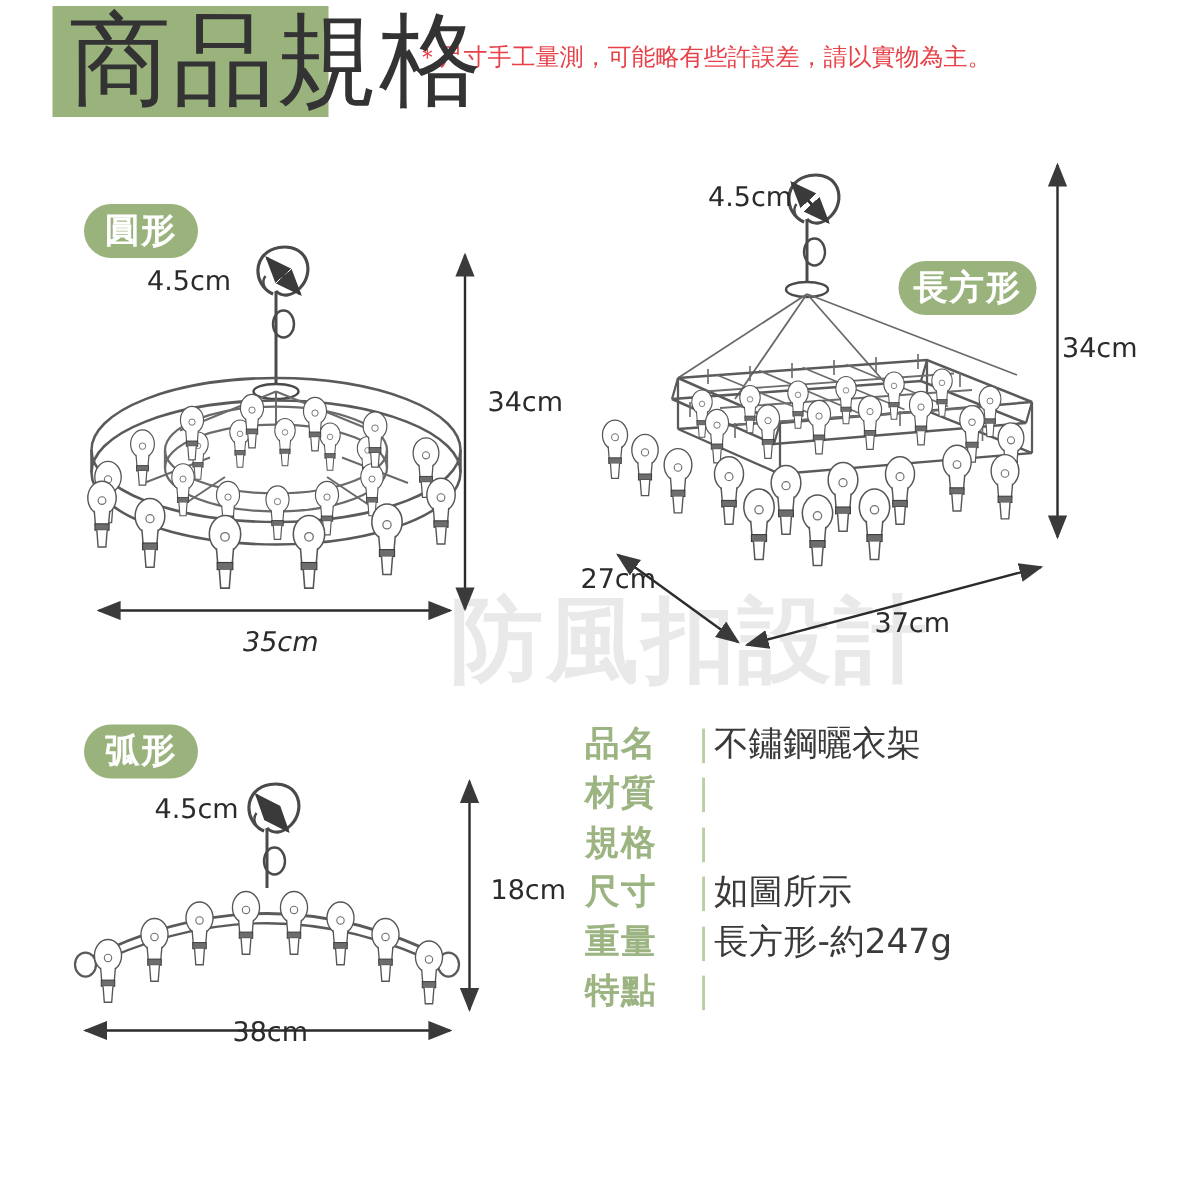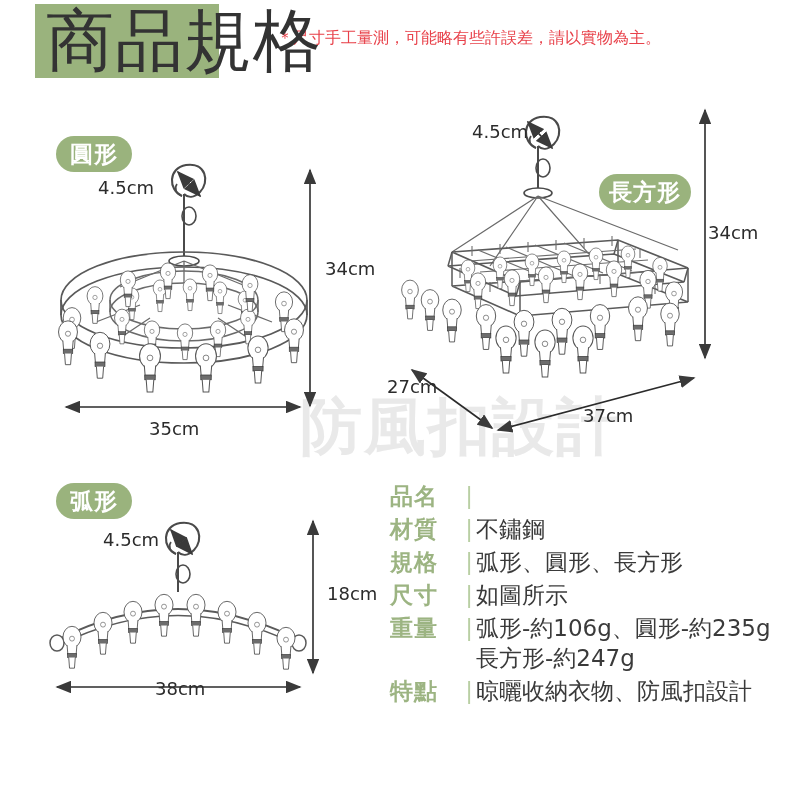--- a/index.html
+++ b/index.html
@@ -68,21 +68,21 @@
     font-size: 18px;
     color: #2b2b2b;
     white-space: nowrap;
     letter-spacing: 0px;
     z-index: 5;
   }
 
   
   #dim-circle-hook   { left: 98px;  top: 177px; }
   #dim-circle-h      { left: 325px; top: 258px; }
-  #dim-circle-w      { left: 149px; top: 418px; }
+  #dim-circle-w      { left: 162px; top: 418px; font-style: italic; }
   
   #dim-rect-hook     { left: 472px; top: 121px; }
   #dim-rect-h        { left: 708px; top: 222px; }
   #dim-rect-w        { left: 583px; top: 405px; text-align: center; }
   #dim-rect-d        { left: 387px; top: 376px; }
   
   #dim-arc-hook      { left: 103px; top: 529px; }
   #dim-arc-h         { left: 327px; top: 583px; text-align: right; }
   #dim-arc-w         { left: 155px; top: 678px; }
 
@@ -108,21 +108,21 @@
 
   
   #spec-table {
     position: absolute;
     left: 390px; top: 481px;
     width: 400px;
     z-index: 5;
   }
   .spec-row {
     display: flex;
-    align-items: flex-start;
+    align-items: flex-end;
     margin-bottom: 3px;
   }
   .spec-label {
     width: 72px;
     flex: 0 0 72px;
     font-size: 23px;
     font-weight: bold;
     color: #9cb482;
     line-height: 30px;
     letter-spacing: 1px;
@@ -458,48 +458,45 @@
 
 <div class="dim" id="dim-arc-hook">4.5cm</div>
 <div class="dim" id="dim-arc-h">18cm</div>
 <div class="dim" id="dim-arc-w">38cm</div>
 
 <div id="spec-table">
 
   <div class="spec-row">
     <div class="spec-label">品名</div>
     <div class="spec-divider">|</div>
+    <div class="spec-value">不鏽鋼曬衣架</div>
   </div>
 
   <div class="spec-row">
     <div class="spec-label">材質</div>
     <div class="spec-divider">|</div>
-    <div class="spec-value">不鏽鋼</div>
   </div>
 
   <div class="spec-row">
     <div class="spec-label">規格</div>
     <div class="spec-divider">|</div>
-    <div class="spec-value">弧形、圓形、長方形</div>
   </div>
 
   <div class="spec-row">
     <div class="spec-label">尺寸</div>
     <div class="spec-divider">|</div>
     <div class="spec-value">如圖所示</div>
   </div>
 
   <div class="spec-row">
     <div class="spec-label">重量</div>
     <div class="spec-divider">|</div>
     <div class="spec-value">
-      <span class="vline">弧形-約106g、圓形-約235g</span>
       <span class="vline">長方形-約247g</span>
     </div>
   </div>
 
   <div class="spec-row">
     <div class="spec-label">特點</div>
     <div class="spec-divider">|</div>
-    <div class="spec-value">晾曬收納衣物、防風扣設計</div>
   </div>
 
 </div>
 
 </body></html>

